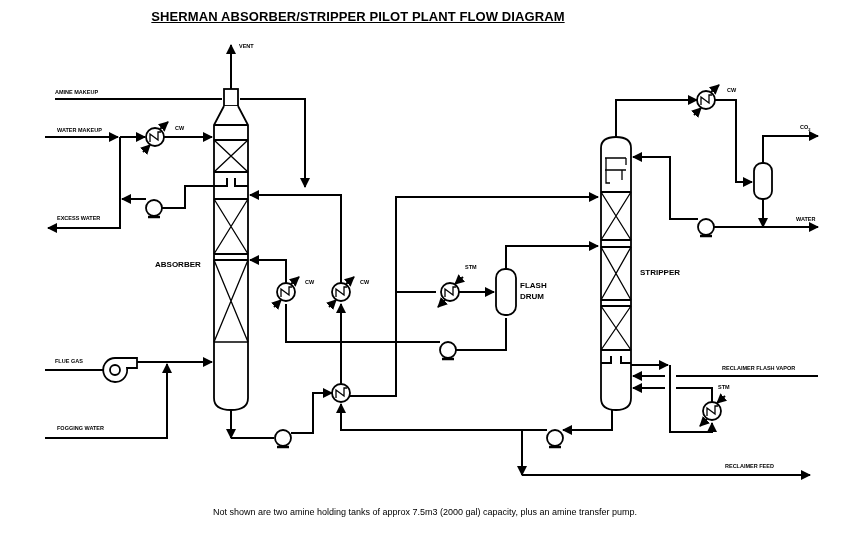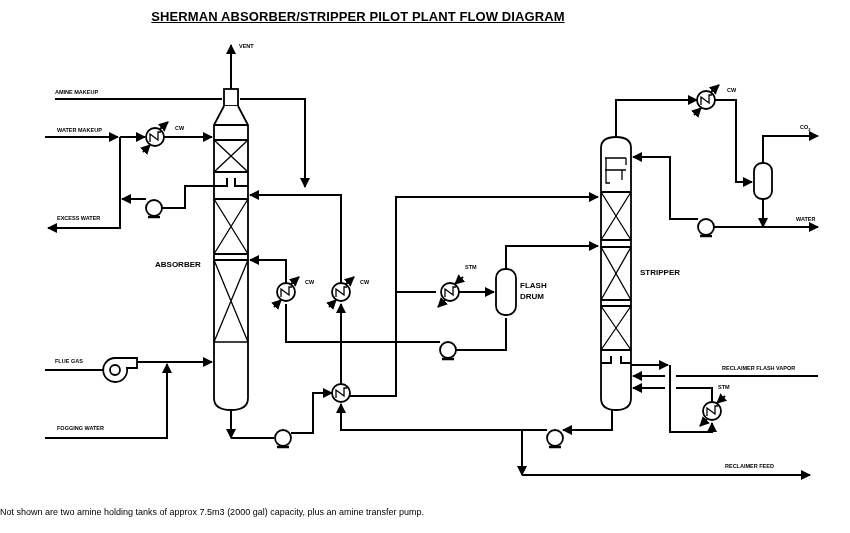--- a/index.html
+++ b/index.html
@@ -1,18 +1,18 @@
 <!DOCTYPE html>
 <html><head>
 <meta charset="utf-8">
 <style>
   html,body{margin:0;padding:0;background:#fff;}
   body{width:850px;height:533px;position:relative;overflow:hidden;font-family:"Liberation Sans",sans-serif;}
   #title{position:absolute;left:0;width:716px;top:9px;text-align:center;font-weight:bold;font-size:13px;text-decoration:underline;color:#000;letter-spacing:0.1px;}
-  #note{position:absolute;left:0;width:850px;top:507px;font-size:9px;color:#000;}
+  #note{position:absolute;left:0;width:850px;top:507px;text-align:center;font-size:9px;color:#000;}
   svg{position:absolute;left:0;top:0;}
   .ln{stroke:#000;stroke-width:2;fill:none;}
   .thin{stroke:#000;stroke-width:1.3;fill:none;}
   .eq{stroke:#000;stroke-width:1.8;fill:#fff;}
   .lbl{font-family:"Liberation Sans",sans-serif;font-size:5.5px;fill:#000;font-weight:bold;}
   .lbl-big{font-family:"Liberation Sans",sans-serif;font-size:8px;fill:#000;font-weight:bold;}
 </style>
 </head>
 <body>
 

